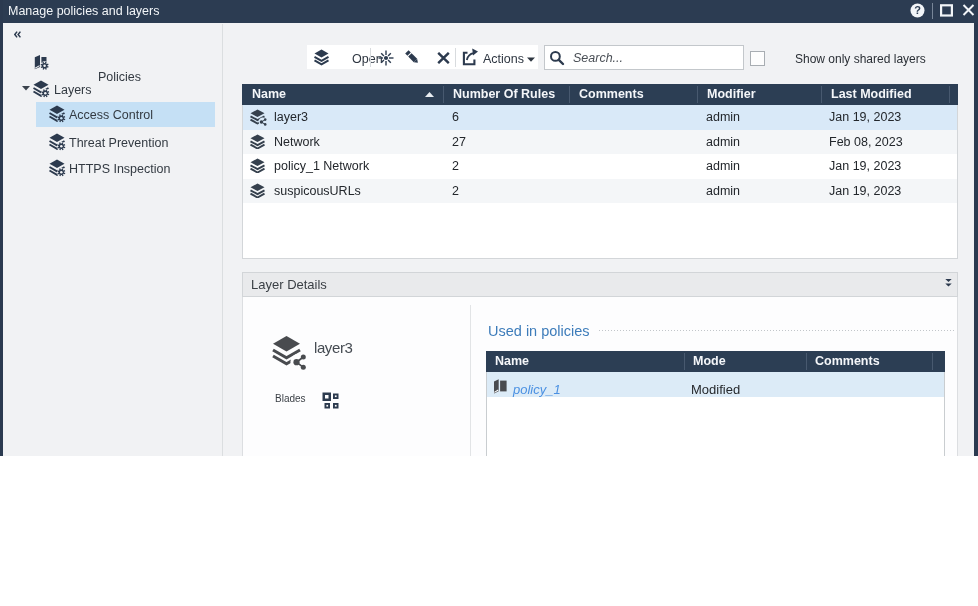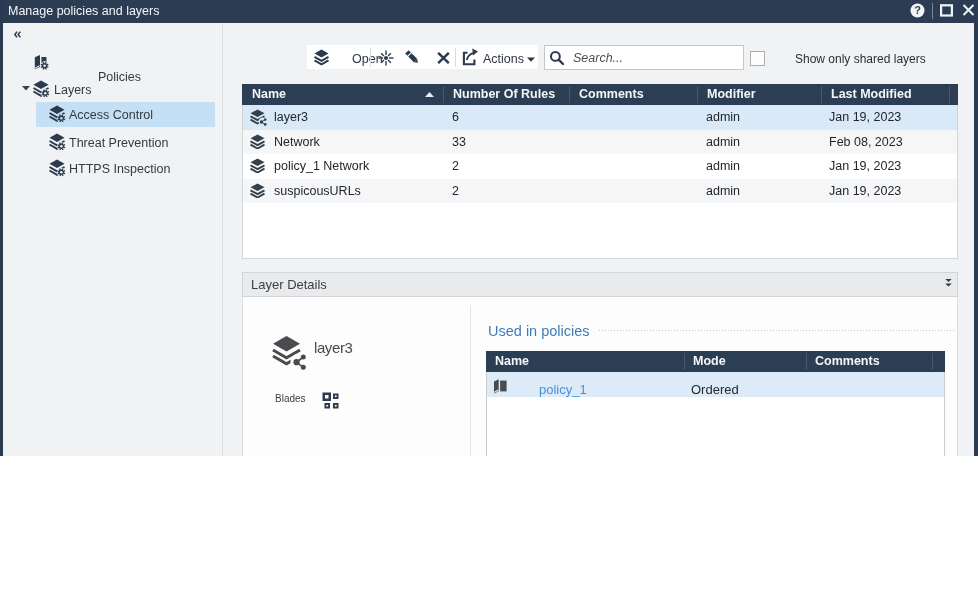--- a/index.html
+++ b/index.html
@@ -217,21 +217,21 @@
   <div class="abs" style="left:240px;top:105px;width:714px;height:24.6px;background:#d9e9f8;"></div>
   <div class="abs" style="left:240px;top:129.6px;width:714px;height:24.6px;background:#f4f6f8;"></div>
   <div class="abs" style="left:240px;top:178.8px;width:714px;height:24.6px;background:#f4f6f8;"></div>
 
   <div class="cell" style="left:271px;top:105px;">layer3</div>
   <div class="cell" style="left:449px;top:105px;">6</div>
   <div class="cell" style="left:703px;top:105px;">admin</div>
   <div class="cell" style="left:826px;top:105px;">Jan 19, 2023</div>
 
   <div class="cell" style="left:271px;top:129.6px;">Network</div>
-  <div class="cell" style="left:449px;top:129.6px;">33</div>
+  <div class="cell" style="left:449px;top:129.6px;">27</div>
   <div class="cell" style="left:703px;top:129.6px;">admin</div>
   <div class="cell" style="left:826px;top:129.6px;">Feb 08, 2023</div>
 
   <div class="cell" style="left:271px;top:154.2px;">policy_1 Network</div>
   <div class="cell" style="left:449px;top:154.2px;">2</div>
   <div class="cell" style="left:703px;top:154.2px;">admin</div>
   <div class="cell" style="left:826px;top:154.2px;">Jan 19, 2023</div>
 
   <div class="cell" style="left:271px;top:178.8px;">suspicousURLs</div>
   <div class="cell" style="left:449px;top:178.8px;">2</div>
@@ -314,22 +314,22 @@
     <div class="abs" style="left:320px;top:2px;width:1px;height:17px;background:#48596f"></div>
     <div class="abs hdrtext" style="left:329px;top:3px;">Comments</div>
     <div class="abs" style="left:446px;top:2px;width:1px;height:17px;background:#48596f"></div>
   </div>
   <div class="abs" style="left:484px;top:372px;width:457px;height:25px;background:#dcebf7;"></div>
   <svg class="abs" style="left:490px;top:378px" width="15" height="16" viewBox="0 0 15 16">
     <polygon points="1,3.4 5.7,1.2 5.7,13.2 1,15.4" fill="#494b4f"></polygon>
     <path d="M1.3 14.4 L5.3 12" stroke="#fff" stroke-width="1.1"></path>
     <polygon points="7.1,2.6 13.6,2.6 13.6,13.4 7.1,13.4" fill="#494b4f"></polygon>
   </svg>
-  <div class="abs" style="left:536px;top:377px;font-size:13px;line-height:25px;color:#4a90e2;">policy_1</div>
-  <div class="abs" style="left:688px;top:377px;font-size:13px;line-height:25px;color:#26292d;">Ordered</div>
+  <div class="abs" style="left:510px;top:377px;font-size:13px;line-height:25px;color:#4a90e2;font-style:italic;">policy_1</div>
+  <div class="abs" style="left:688px;top:377px;font-size:13px;line-height:25px;color:#26292d;">Modified</div>
 
   <div class="abs" style="left:0px;top:559px;width:971px;height:1px;background:#d8dadc"></div>
   <div class="abs" style="left:0px;top:560px;width:971px;height:39px;background:#f6f7f8"></div>
   <div class="abs" style="left:865px;top:569px;width:90px;height:23px;background:#e5e6e8;border:1px solid #aeb2b6;
        font-size:15px;color:#24282c;text-align:center;line-height:21px;">Close</div>
   <svg class="abs" style="left:956px;top:575px" width="18" height="22" viewBox="0 0 18 22">
     <g fill="#54667d">
       <circle cx="15" cy="3" r="1.1"></circle>
       <circle cx="10" cy="9" r="1.1"></circle>
           <circle cx="15" cy="9" r="1.1"></circle>

